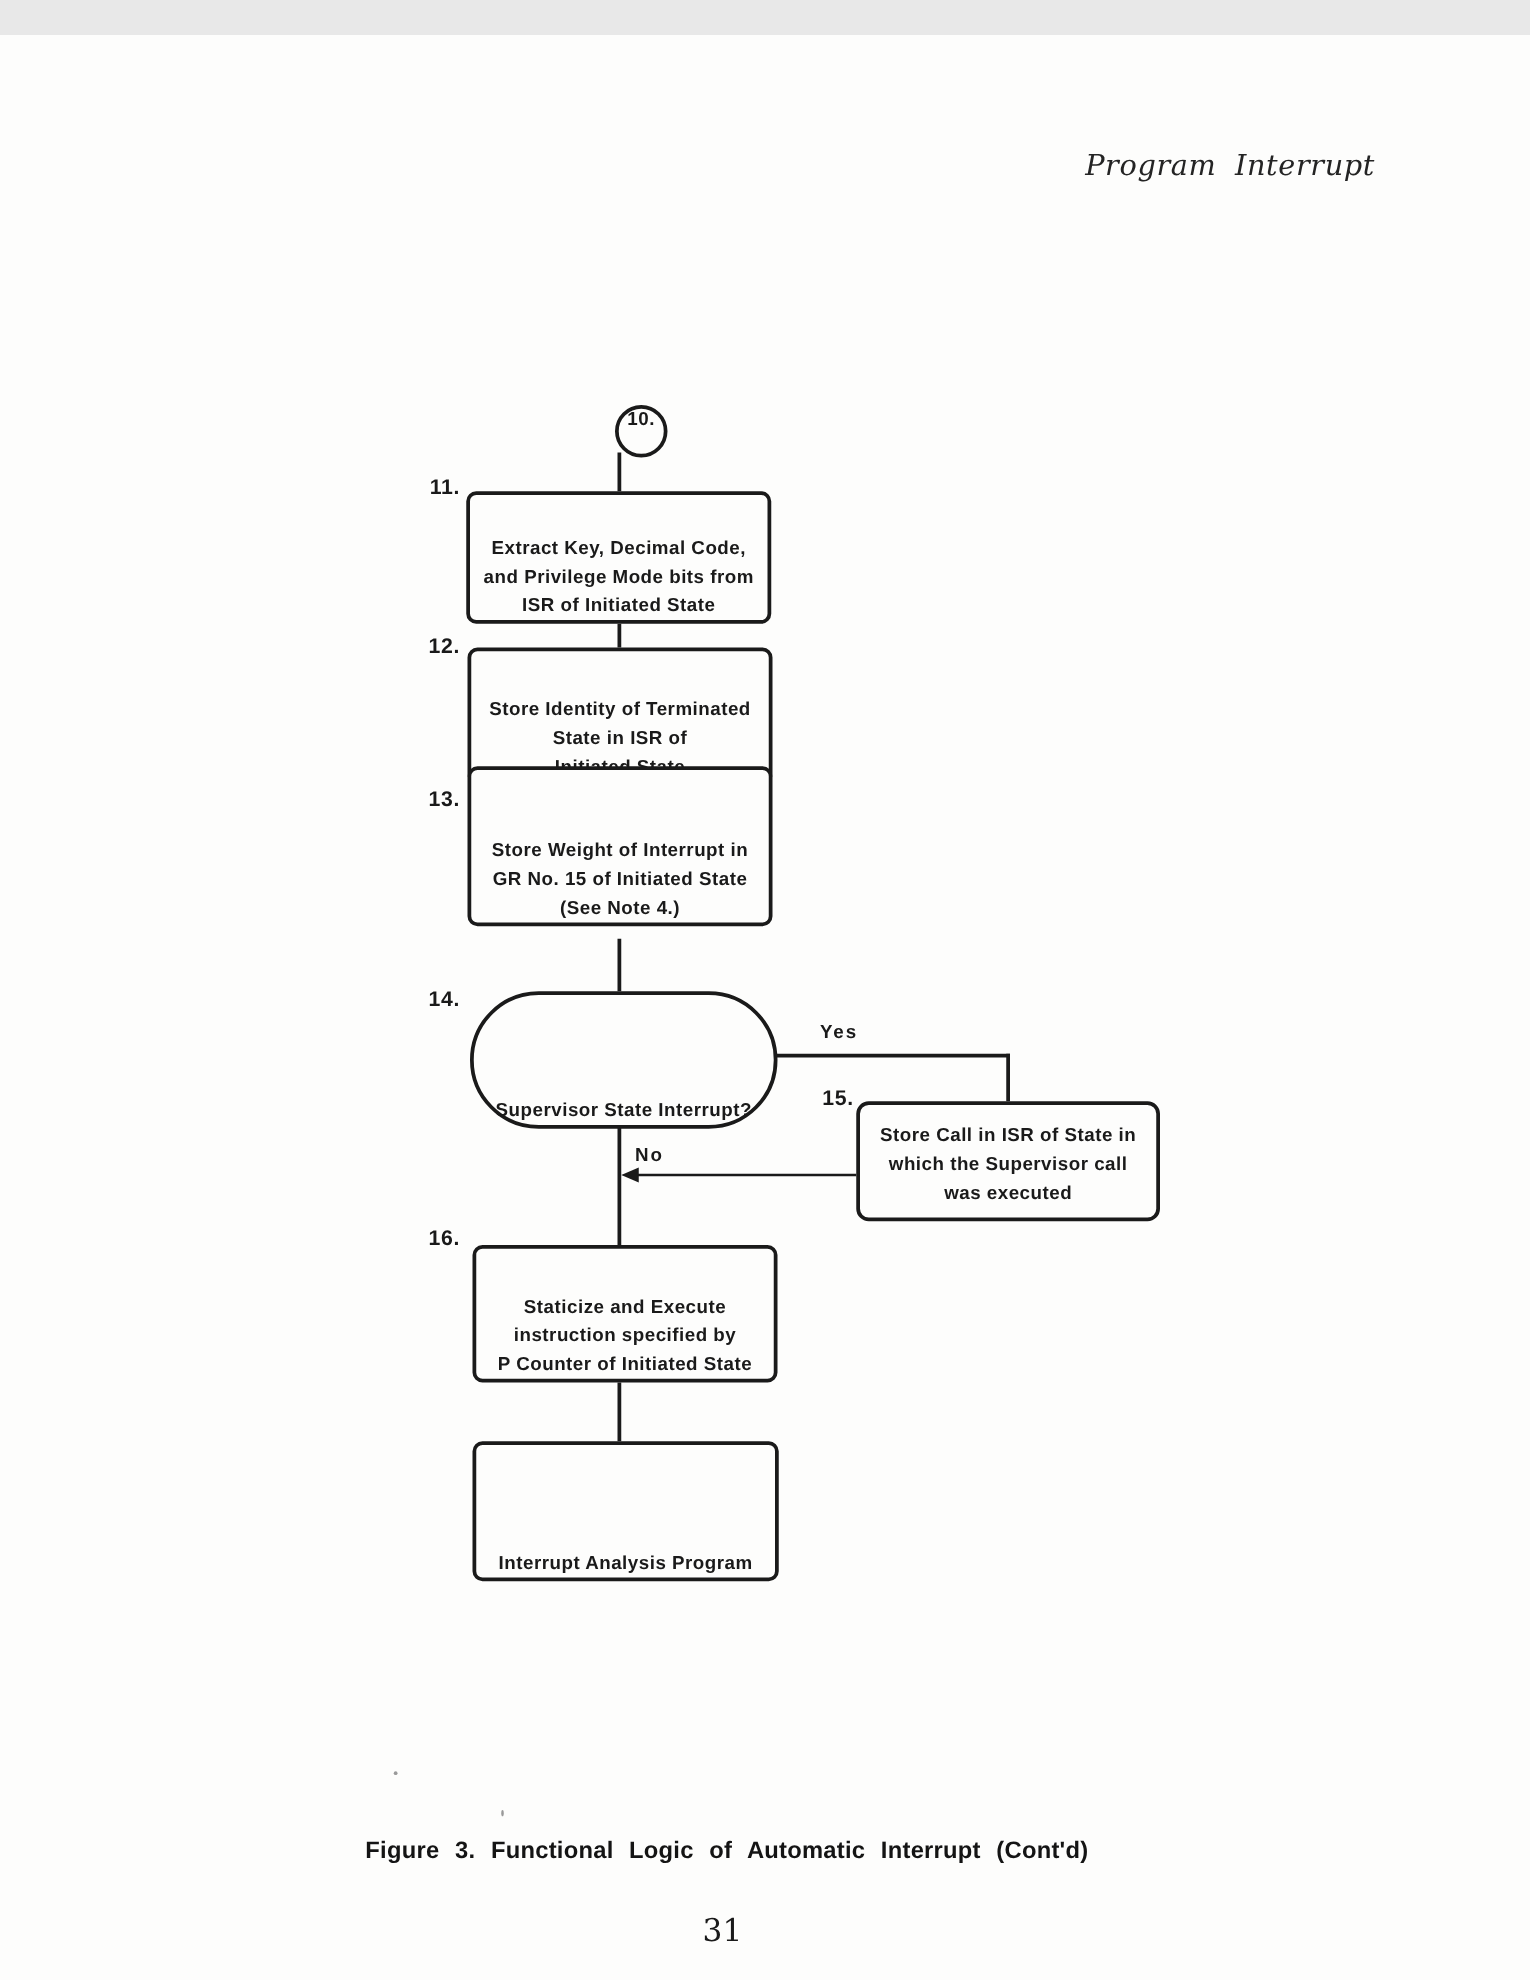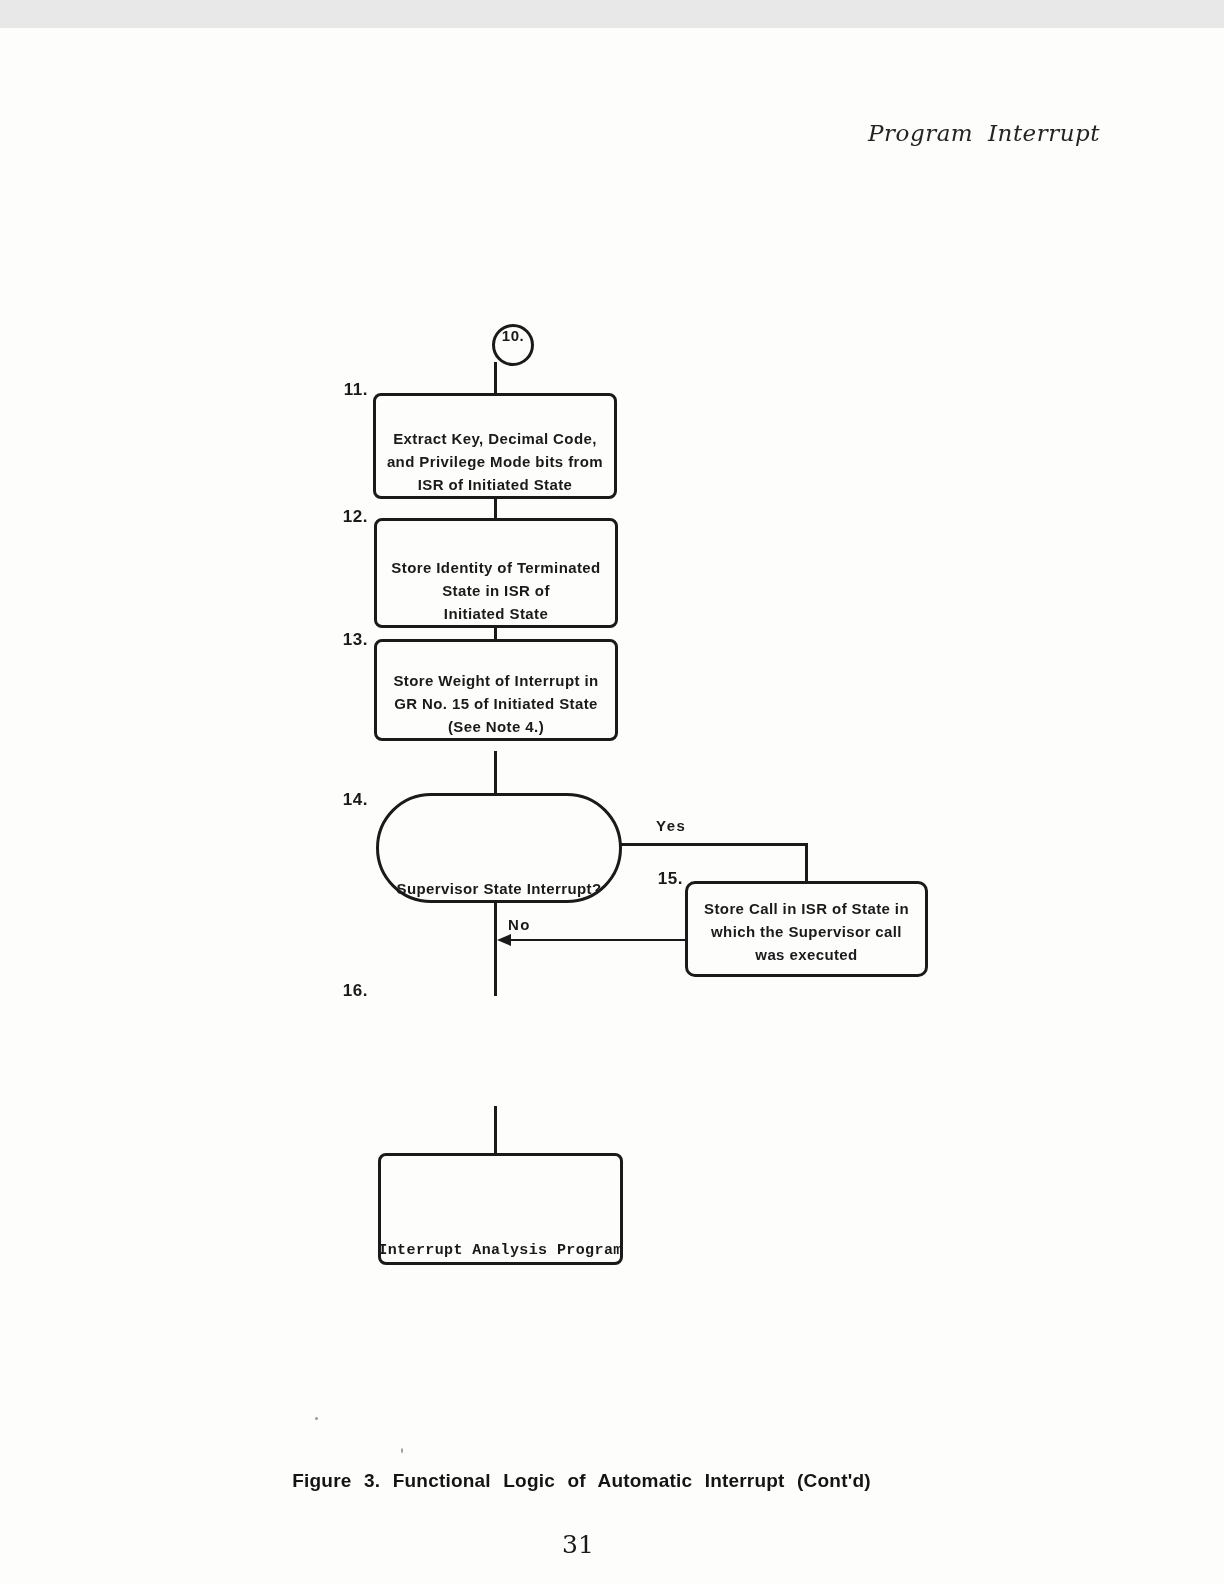--- a/index.html
+++ b/index.html
@@ -59,33 +59,33 @@
     text-align: center;
     font-weight: bold;
     font-size: 15px;
     line-height: 23px;
     letter-spacing: 0.4px;
     color: #1a1a1a;
   }
   .flow-box .line { white-space: nowrap; }
   .box-11 { left: 373px; top: 365px; width: 244px; height: 106px; }
   .box-12 { left: 374px; top: 490px; width: 244px; height: 110px; }
-  .box-13 { left: 374px; top: 611px; width: 244px; height: 102px; }
+  .box-13 { left: 374px; top: 585px; width: 244px; height: 128px; }
   .stadium-14 {
     left: 376px; top: 765px; width: 246px; height: 110px;
     border-radius: 55px;
   }
   .box-15 {
     left: 685px; top: 853px; width: 243px; height: 96px;
     justify-content: flex-start;
     padding-top: 13px;
     border-radius: 10px;
   }
   .box-16 { left: 378px; top: 968px; width: 244px; height: 110px; }
-  .box-final { left: 378px; top: 1125px; width: 245px; height: 112px; font-family: Liberation Mono, monospace; }
+  .box-final { left: 378px; top: 1125px; width: 245px; height: 112px; }
   .node-number {
     position: absolute;
     width: 44px;
     text-align: right;
     font-weight: bold;
     font-size: 17px;
     letter-spacing: 0.5px;
     color: #1a1a1a;
   }
   .num-11 { left: 324px; top: 352px; }
@@ -195,20 +195,25 @@
   <div class="flow-box stadium-14">
     <div class="line">Supervisor State Interrupt?</div>
   </div>
 
   <div class="flow-box box-15">
     <div class="line">Store Call in ISR of State in</div>
     <div class="line">which the Supervisor call</div>
     <div class="line">was executed</div>
   </div>
 
+  <div class="flow-box box-16">
+    <div class="line">Staticize and Execute</div>
+    <div class="line">instruction specified by</div>
+    <div class="line">P Counter of Initiated State</div>
+  </div>
 
   <div class="flow-box box-final">
     <div class="line">Interrupt Analysis Program</div>
   </div>
 
   <div class="speck" style="left:315px; top:1389px; width:3px; height:3px;"></div>
   <div class="speck" style="left:401px; top:1420px; width:2px; height:5px;"></div>
 
   <div class="figure-caption">Figure 3. Functional Logic of Automatic Interrupt (Cont'd)</div>
   <div class="page-number">31</div>

